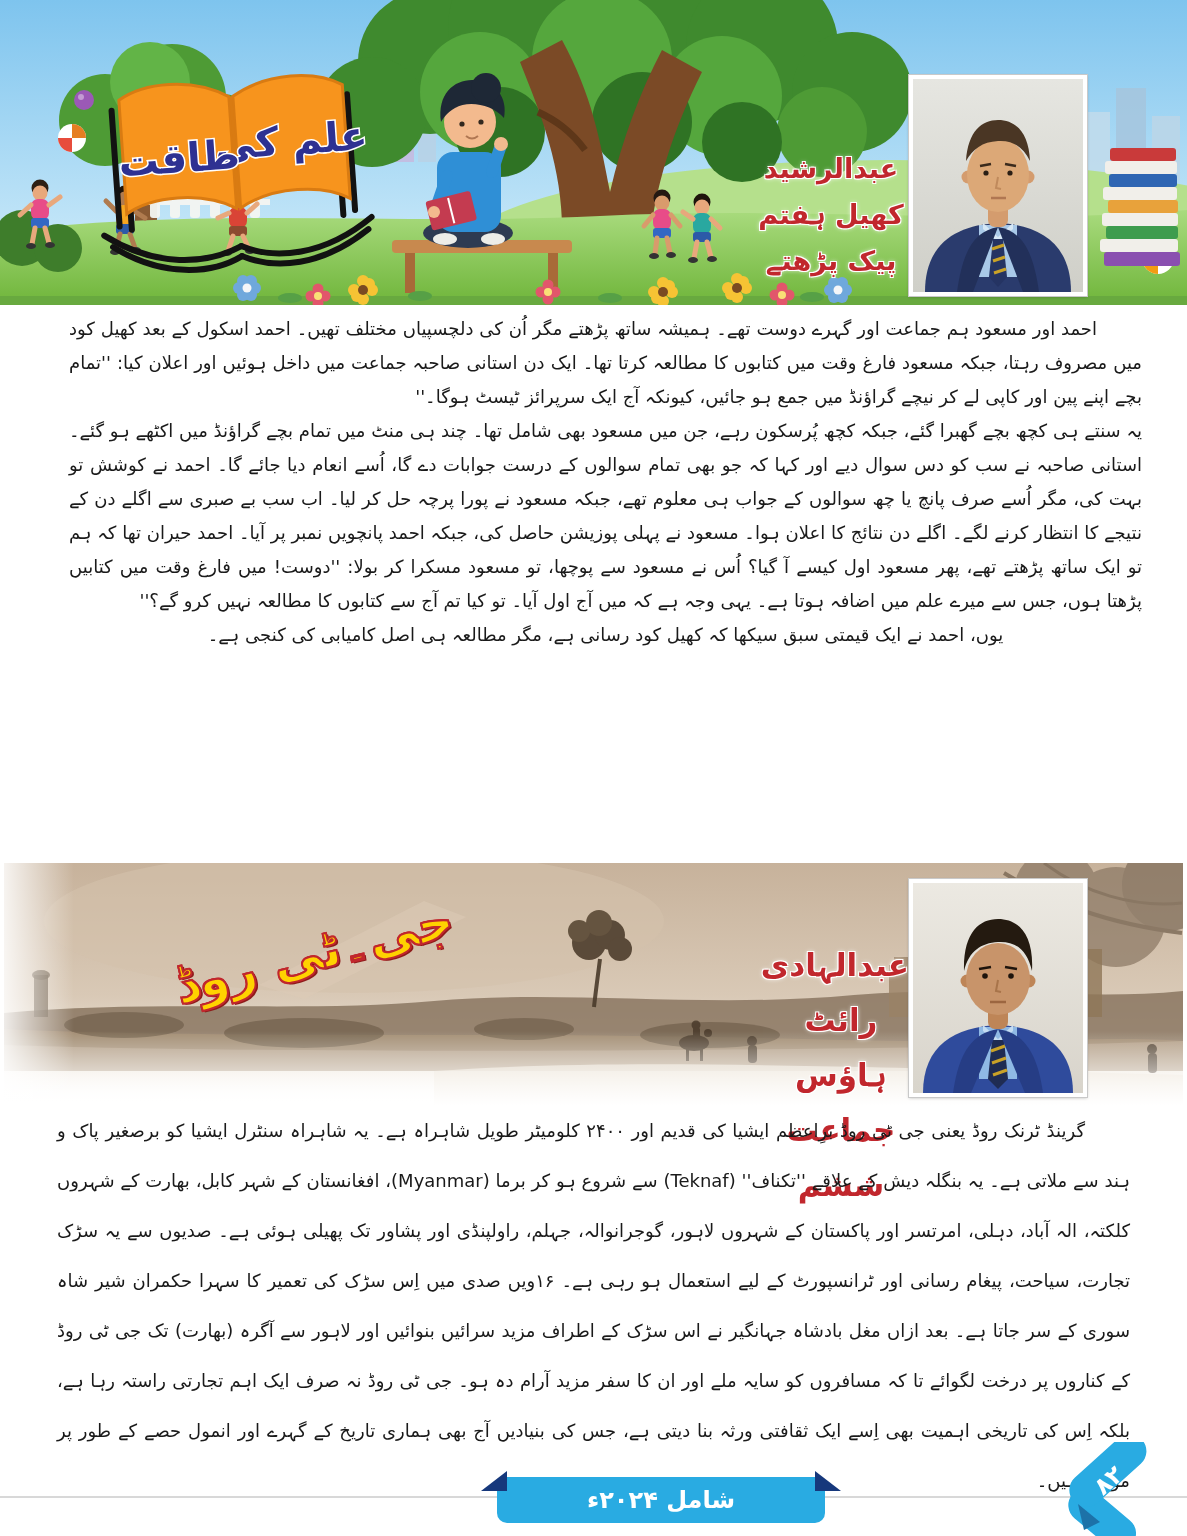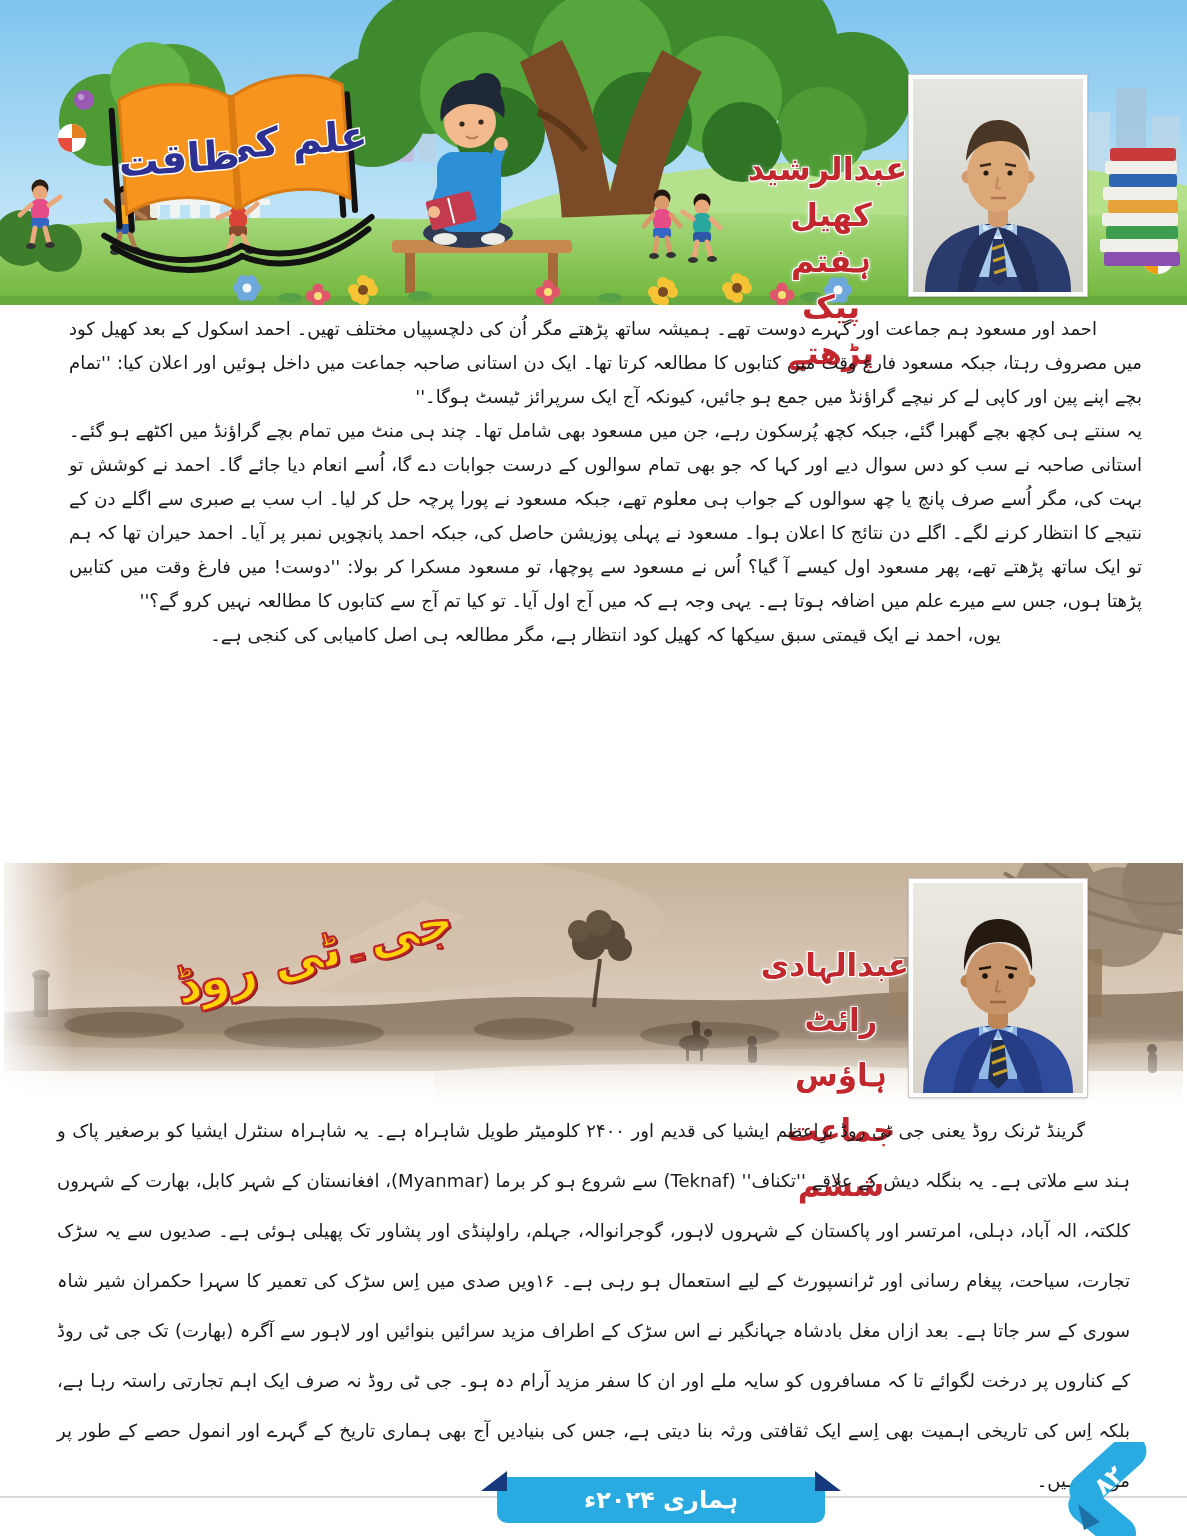--- a/index.html
+++ b/index.html
@@ -11,21 +11,21 @@
   .banner2{left:4px;top:863px;width:1179px;height:242px;}
   
   .logo-title{font-weight:bold;paint-order:stroke;stroke:#ffffff;stroke-width:3px;fill:#2E3192;}
   
   .photo{border:4px solid #fff;outline:1px solid #c9c9c9;box-shadow:0 1px 3px rgba(0,0,0,.25);background:#e5e5e0;}
   .photo1{left:909px;top:75px;width:170px;height:213px;}
   .photo2{left:909px;top:879px;width:170px;height:210px;}
   
   .author{direction:rtl;text-align:center;color:#C1272D;font-weight:bold;
           text-shadow:-1px -1px 0 #fff,1px -1px 0 #fff,-1px 1px 0 #fff,1px 1px 0 #fff,0 0 5px #fff;}
-  .author1{left:755px;top:146px;width:152px;font-size:32px;line-height:46px;}
+  .author1{left:755px;top:146px;width:152px;font-size:27px;line-height:46px;}
   .author2{left:773px;top:938px;width:136px;font-size:31px;line-height:55px;}
   
   .story-text{direction:rtl;text-align:justify;color:#1a1a1a;}
   .story-text p{margin:0;}
   .text1{left:69px;top:312px;width:1073px;font-size:18px;line-height:34px;}
   .text2{left:57px;top:1106px;width:1073px;font-size:18px;line-height:50px;}
   .indent{text-indent:45px;}
   .centered{text-align:center;}
   
   .gt-title{left:206px;top:920px;width:250px;transform:rotate(-14deg);
@@ -367,21 +367,21 @@
     <line x1="92" y1="85" x2="103" y2="87" stroke="#3A2A1C" stroke-width="2.5"></line>
     <circle cx="73" cy="94" r="2.6" fill="#2A1E14"></circle>
       <circle cx="97" cy="94" r="2.6" fill="#2A1E14"></circle>
     <path d="M85,98 L83,109 L88,110" stroke="#C08A5C" stroke-width="2" fill="none"></path>
     <line x1="78" y1="119" x2="93" y2="119" stroke="#B07752" stroke-width="2.5"></line>
   </svg>
 
   <div class="abs story-text text1">
     <p class="indent">احمد اور مسعود ہم جماعت اور گہرے دوست تھے۔ ہمیشہ ساتھ پڑھتے مگر اُن کی دلچسپیاں مختلف تھیں۔ احمد اسکول کے بعد کھیل کود میں مصروف رہتا، جبکہ مسعود فارغ وقت میں کتابوں کا مطالعہ کرتا تھا۔ ایک دن استانی صاحبہ جماعت میں داخل ہوئیں اور اعلان کیا: ''تمام بچے اپنے پین اور کاپی لے کر نیچے گراؤنڈ میں جمع ہو جائیں، کیونکہ آج ایک سرپرائز ٹیسٹ ہوگا۔''</p>
     <p>یہ سنتے ہی کچھ بچے گھبرا گئے، جبکہ کچھ پُرسکون رہے، جن میں مسعود بھی شامل تھا۔ چند ہی منٹ میں تمام بچے گراؤنڈ میں اکٹھے ہو گئے۔ استانی صاحبہ نے سب کو دس سوال دیے اور کہا کہ جو بھی تمام سوالوں کے درست جوابات دے گا، اُسے انعام دیا جائے گا۔ احمد نے کوشش تو بہت کی، مگر اُسے صرف پانچ یا چھ سوالوں کے جواب ہی معلوم تھے، جبکہ مسعود نے پورا پرچہ حل کر لیا۔ اب سب بے صبری سے اگلے دن کے نتیجے کا انتظار کرنے لگے۔ اگلے دن نتائج کا اعلان ہوا۔ مسعود نے پہلی پوزیشن حاصل کی، جبکہ احمد پانچویں نمبر پر آیا۔ احمد حیران تھا کہ ہم تو ایک ساتھ پڑھتے تھے، پھر مسعود اول کیسے آ گیا؟ اُس نے مسعود سے پوچھا، تو مسعود مسکرا کر بولا: ''دوست! میں فارغ وقت میں کتابیں پڑھتا ہوں، جس سے میرے علم میں اضافہ ہوتا ہے۔ یہی وجہ ہے کہ میں آج اول آیا۔ تو کیا تم آج سے کتابوں کا مطالعہ نہیں کرو گے؟''</p>
-    <p class="centered">یوں، احمد نے ایک قیمتی سبق سیکھا کہ کھیل کود انتظار ہے، مگر مطالعہ ہی اصل کامیابی کی کنجی ہے۔</p>
+    <p class="centered">یوں، احمد نے ایک قیمتی سبق سیکھا کہ کھیل کود رسانی ہے، مگر مطالعہ ہی اصل کامیابی کی کنجی ہے۔</p>
   </div>
 
   <svg class="abs banner2" viewBox="0 0 1179 242" preserveAspectRatio="none">
     <defs>
       <linearGradient id="sepia" x1="0" y1="0" x2="0" y2="1">
         <stop offset="0" stop-color="#C7B29B"></stop>
           <stop offset="0.55" stop-color="#D9C9B6"></stop>
         <stop offset="0.85" stop-color="#EFE7DB"></stop>
           <stop offset="1" stop-color="#FFFFFF"></stop>
       </linearGradient>
@@ -489,21 +489,21 @@
 
   <div class="abs story-text text2">
     <p class="indent">گرینڈ ٹرنک روڈ یعنی جی ٹی روڈ برِاعظم ایشیا کی قدیم اور ۲۴۰۰ کلومیٹر طویل شاہراہ ہے۔ یہ شاہراہ سنٹرل ایشیا کو برصغیر پاک و ہند سے ملاتی ہے۔ یہ بنگلہ دیش کے علاقے ''تکناف'' (Teknaf) سے شروع ہو کر برما (Myanmar)، افغانستان کے شہر کابل، بھارت کے شہروں کلکتہ، الہ آباد، دہلی، امرتسر اور پاکستان کے شہروں لاہور، گوجرانوالہ، جہلم، راولپنڈی اور پشاور تک پھیلی ہوئی ہے۔ صدیوں سے یہ سڑک تجارت، سیاحت، پیغام رسانی اور ٹرانسپورٹ کے لیے استعمال ہو رہی ہے۔ ۱۶ویں صدی میں اِس سڑک کی تعمیر کا سہرا حکمران شیر شاہ سوری کے سر جاتا ہے۔ بعد ازاں مغل بادشاہ جہانگیر نے اس سڑک کے اطراف مزید سرائیں بنوائیں اور لاہور سے آگرہ (بھارت) تک جی ٹی روڈ کے کناروں پر درخت لگوائے تا کہ مسافروں کو سایہ ملے اور ان کا سفر مزید آرام دہ ہو۔ جی ٹی روڈ نہ صرف ایک اہم تجارتی راستہ رہا ہے، بلکہ اِس کی تاریخی اہمیت بھی اِسے ایک ثقافتی ورثہ بنا دیتی ہے، جس کی بنیادیں آج بھی ہماری تاریخ کے گہرے اور انمول حصے کے طور پر موجود ہیں۔</p>
   </div>
 
   <div class="abs footer-line"></div>
 
   <div class="abs ribbon">
     <span class="fold-l"></span>
     <span class="fold-r"></span>
-    <span>ہماری ۲۰۲۴ء</span>
+    <span>شامل ۲۰۲۴ء</span>
   </div>
 
   <svg class="abs badge" viewBox="0 0 108 96">
     <rect x="8" y="38" width="78" height="34" rx="17" fill="#29ABE2" transform="rotate(40 12 54)"></rect>
     <rect x="8" y="40" width="92" height="34" rx="17" fill="#29ABE2" transform="rotate(-42 12 56)"></rect>
     <polygon points="14,62 36,80 20,88" fill="#1D72A8"></polygon>
     <text x="46" y="46" transform="rotate(-42 46 40)" fill="#ffffff" font-size="24" font-weight="bold" text-anchor="middle" font-family="DejaVu Sans, sans-serif">۸۲</text>
   </svg>
 
 </div>

